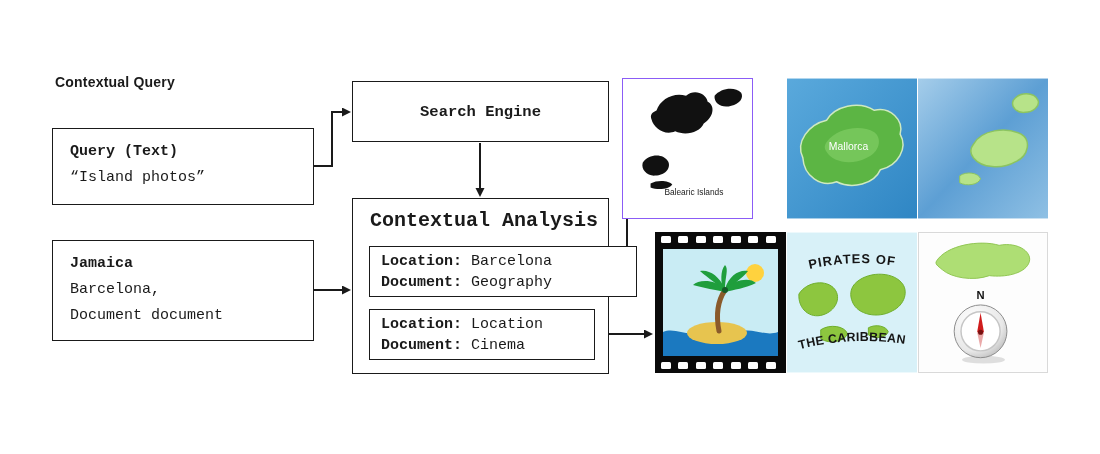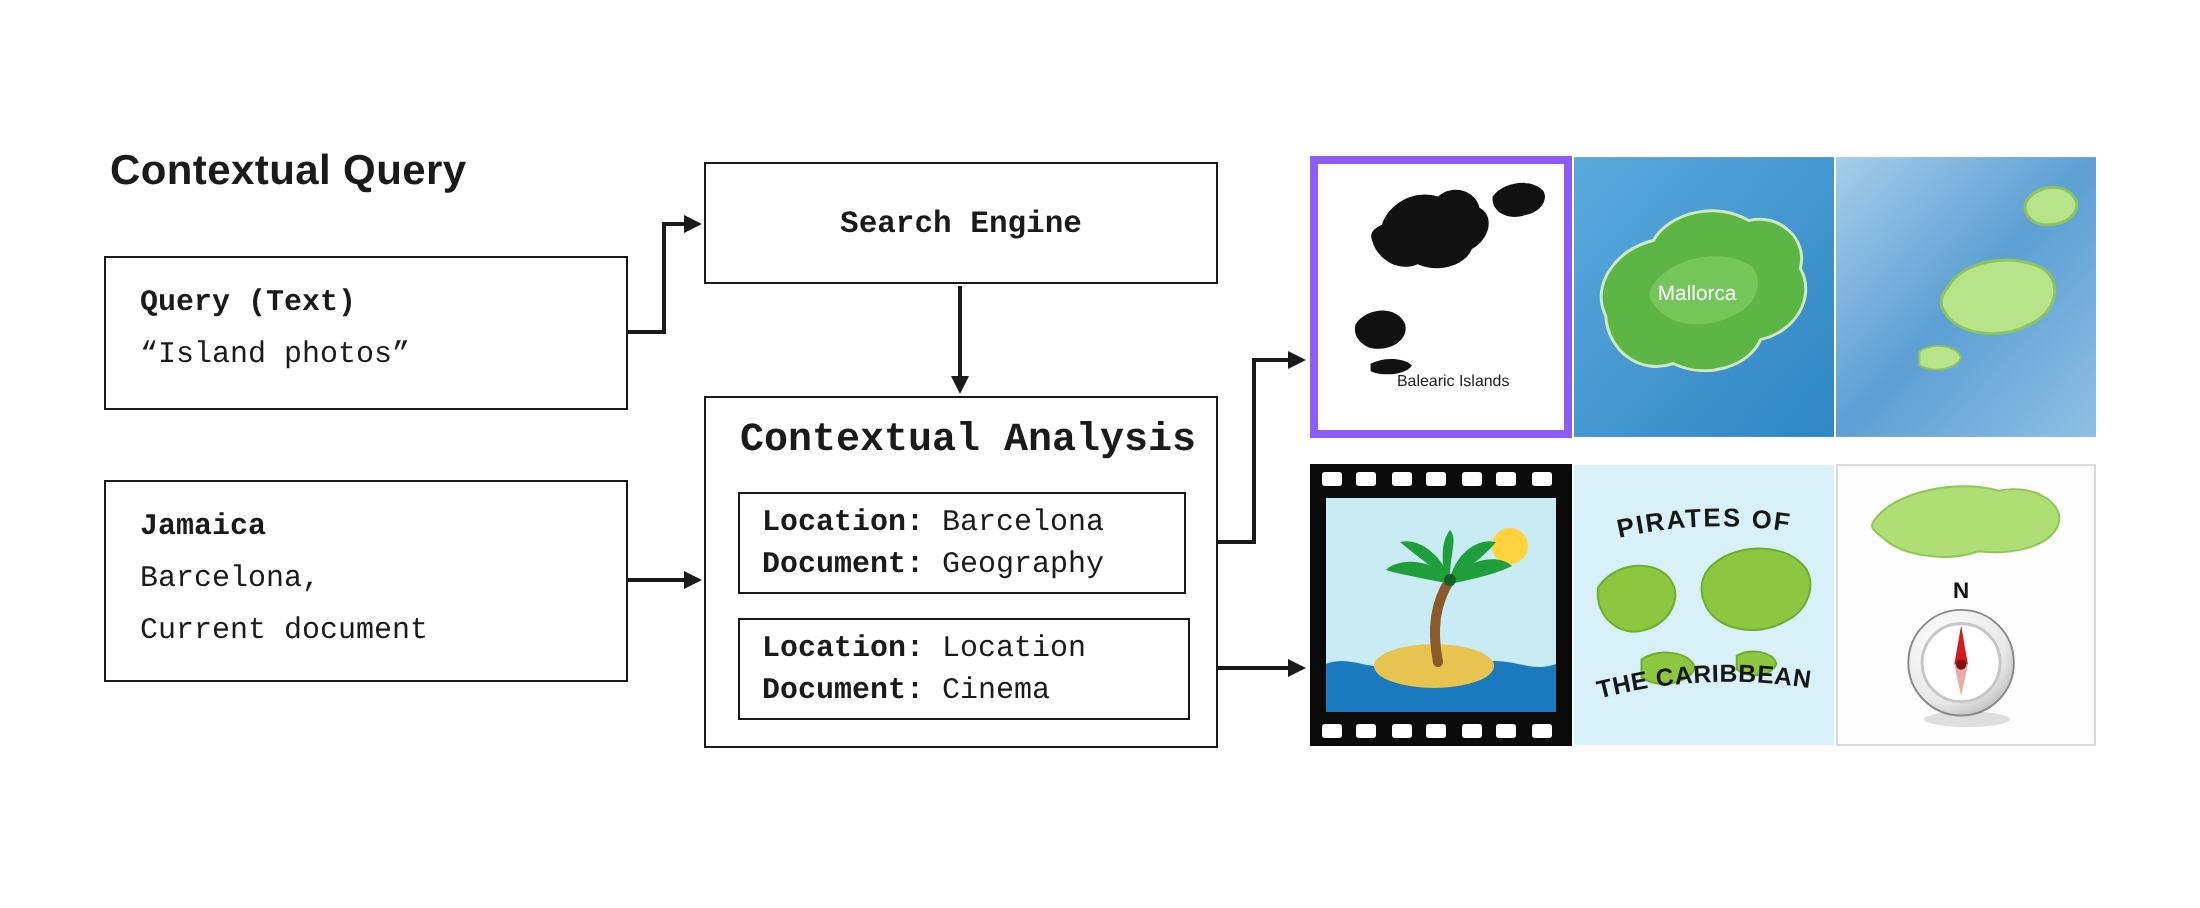--- a/index.html
+++ b/index.html
@@ -1,34 +1,34 @@
 <!DOCTYPE html>
 <html><head>
 <meta charset="utf-8">
 <style>
   html,body{margin:0;padding:0;}
   body{width:1100px;height:454px;background:#ffffff;font-family:"Liberation Sans",sans-serif;color:#1a1a1a;}
   *{box-sizing:border-box;}
   .canvas{position:relative;width:1100px;height:454px;background:#fff;overflow:hidden;}
   .connectors{position:absolute;left:0;top:0;width:1100px;height:454px;pointer-events:none;}
   .conn{fill:none;stroke:#1a1a1a;stroke-width:2;}
-  .title{position:absolute;left:55px;top:74px;font-size:21px;font-weight:bold;letter-spacing:0.2px;}
+  .title{position:absolute;left:55px;top:74px;font-size:14px;font-weight:bold;letter-spacing:0.2px;}
   .box{position:absolute;background:#fff;border:1.6px solid #1a1a1a;font-size:15px;line-height:26px;font-family:Liberation Mono, monospace;}
   #query-box{left:52px;top:128px;width:262px;height:77px;padding:10px 17px;}
   #context-box{left:52px;top:240px;width:262px;height:101px;padding:10px 17px;}
   #search-box{left:352px;top:81px;width:257px;height:61px;display:flex;align-items:center;justify-content:center;font-size:15.5px;}
   #analysis-box{left:352px;top:198px;width:257px;height:176px;}
   .analysis-heading{position:absolute;left:17px;top:9px;font-size:20px;font-weight:bold;}
   .inner{line-height:21px;padding:4px 11px;border-width:1.4px;}
-  #result-1{left:16px;top:47px;width:224px;height:51px;}
+  #result-1{left:16px;top:47px;width:268px;height:51px;}
   #result-2{left:16px;top:110px;width:226px;height:51px;}
   .bold{font-weight:bold;}
   .img-cell{position:absolute;overflow:hidden;background:#fff;}
   .img-cell svg{display:block;width:100%;height:100%;}
-  #cell-r1c1{left:655px;top:78px;width:131px;height:141px;border:4px solid #8b5cf6;}
+  #cell-r1c1{left:622px;top:78px;width:131px;height:141px;border:1px solid #8b5cf6;}
   #cell-r1c2{left:787px;top:78px;width:130px;height:141px;}
   #cell-r1c3{left:918px;top:78px;width:130px;height:141px;}
   #cell-r2c1{left:655px;top:232px;width:131px;height:141px;}
   #cell-r2c2{left:787px;top:232px;width:130px;height:141px;}
   #cell-r2c3{left:918px;top:232px;width:130px;height:141px;border:1px solid #d9d9d9;}
 </style>
 </head>
 <body>
 
 <div class="canvas">
@@ -49,21 +49,21 @@
   <div class="title">Contextual Query</div>
 
   <div class="box" id="query-box">
     <div class="bold">Query (Text)</div>
     <div>“Island photos”</div>
   </div>
 
   <div class="box" id="context-box">
     <div class="bold">Jamaica</div>
     <div>Barcelona,</div>
-    <div>Current document</div>
+    <div>Document document</div>
   </div>
 
   <div class="box" id="search-box">
     <span class="bold">Search Engine</span>
   </div>
 
   <div class="box" id="analysis-box">
     <div class="analysis-heading">Contextual Analysis</div>
     <div class="box inner" id="result-1">
       <div><span class="bold">Location:</span> <span>Barcelona</span></div>

